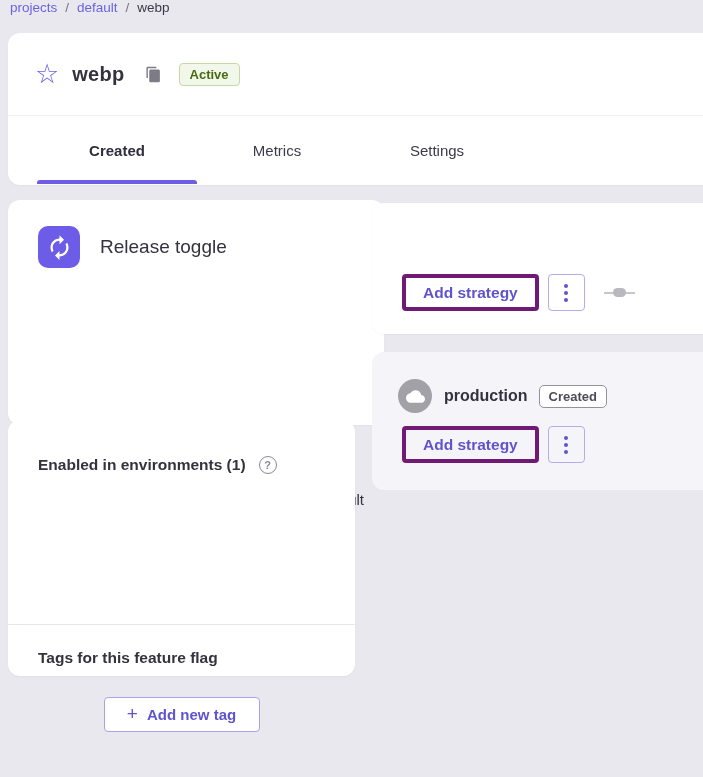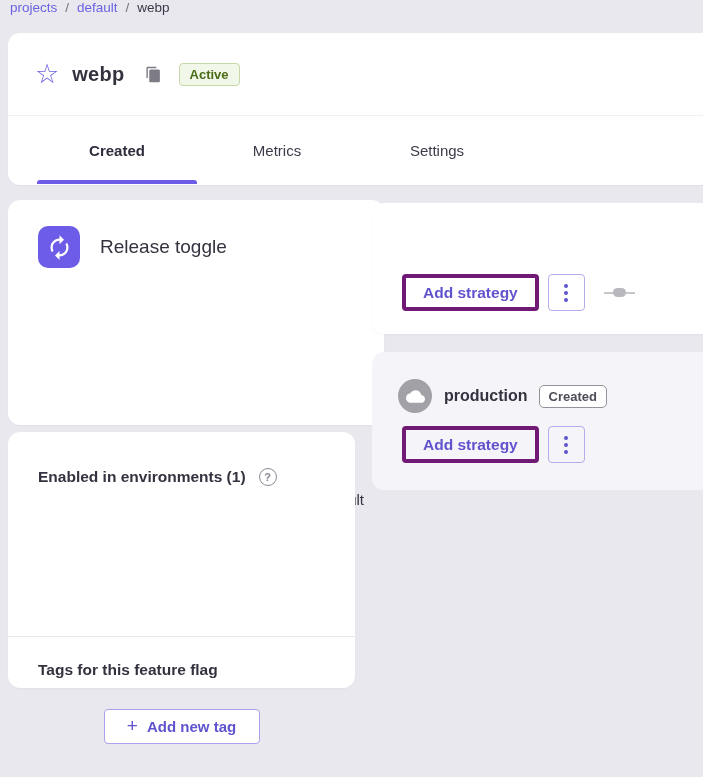--- a/index.html
+++ b/index.html
@@ -43,21 +43,21 @@
   .detail-row { position:absolute; left:30px; display:flex; align-items:center; justify-content:space-between; font-size:15px; }
   .row-project { top:291px; right:20px; }
   .row-desc    { top:330px; right:34px; }
   .row-created { top:381px; right:44px; }
   .lbl-gray { color:#76757f; }
   .val-dark { color:#34323f; }
   .pencil-icon { cursor:pointer; display:flex; }
   .dash-icon { width:13px; height:2px; background:#8a8994; border-radius:1px; }
 
   
-  .card-env { left:8px; top:432px; width:347px; height:256px; }
+  .card-env { left:8px; top:420px; width:347px; height:256px; }
   .env-title-row { position:absolute; top:36px; left:30px; display:flex; align-items:center; gap:13px; }
   .env-title { font-size:15.5px; font-weight:700; color:#34323f; }
   .help-icon { width:18px; height:18px; border:1.6px solid #8a8994; border-radius:50%; color:#8a8994; font-size:11px; font-weight:bold; display:flex; align-items:center; justify-content:center; cursor:pointer; }
   .env-divider { position:absolute; top:204px; left:0; right:0; height:1px; background:#e7e6ec; }
   .tags-title { position:absolute; top:229px; left:30px; font-size:15.5px; font-weight:700; color:#34323f; }
   .add-tag-btn { position:absolute; top:277px; left:50%; transform:translateX(-50%); width:156px; height:35px; border:1px solid #a9a2ea; border-radius:4px; color:#6053ce; font-weight:700; font-size:15px; background:#fff; display:flex; align-items:center; justify-content:center; gap:9px; cursor:pointer; }
   .plus-glyph { font-size:19px; font-weight:400; line-height:1; margin-top:-2px; }
 
   
   .env-panel { position:absolute; left:372px; width:345px; border-radius:12px; }

